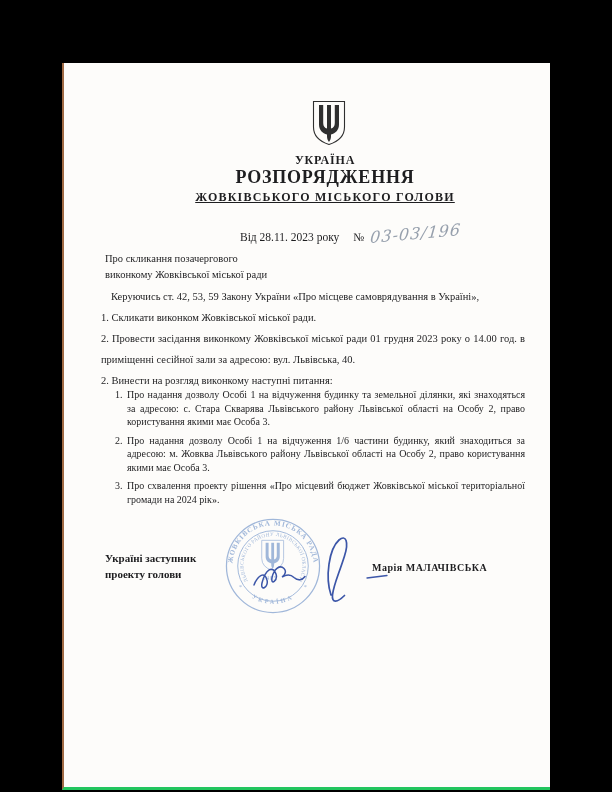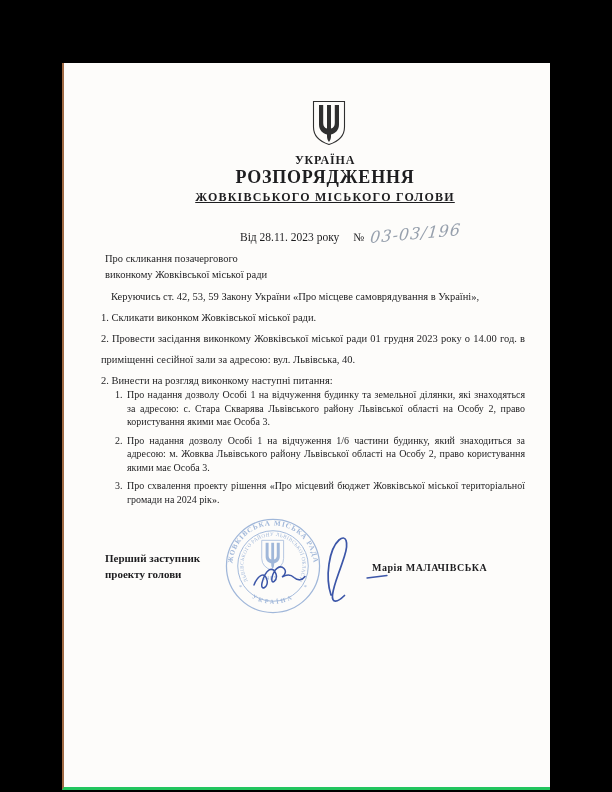--- a/index.html
+++ b/index.html
@@ -89,21 +89,21 @@
       <div>2. Винести на розгляд виконкому наступні питання:</div>
     </div>
     <ol class="agenda">
       <li>Про надання дозволу Особі 1 на відчуження будинку та земельної ділянки, які знаходяться за адресою: с. Стара Скварява Львівського району Львівської області на Особу 2, право користування якими має Особа 3.</li>
       <li>Про надання дозволу Особі 1 на відчуження 1/6 частини будинку, який знаходиться за адресою: м. Жовква Львівського району Львівської області на Особу 2, право користування якими має Особа 3.</li>
       <li>Про схвалення проекту рішення «Про місцевий бюджет Жовківської міської територіальної громади на 2024 рік».</li>
     </ol>
   </div>
 
   <div class="sign-pos">
-    <div>Перший заступник</div>
+    <div>Україні заступник</div>
     <div>проекту голови</div>
   </div>
 
   <svg class="stamp" viewBox="0 0 100 100">
     <circle cx="50" cy="50" r="47.5" fill="none" stroke="#9cb4d8" stroke-width="1.3"></circle>
     <circle cx="50" cy="50" r="36" fill="none" stroke="#9cb4d8" stroke-width="1"></circle>
     <defs>
       <path id="arcOuterTop" d="M8.5,50 A41.5,41.5 0 0,1 91.5,50"></path>
       <path id="arcInnerTop" d="M26.5,68 A30,30 0 1,1 73.5,68"></path>
       <path id="arcBottom" d="M11,59 A40.5,40.5 0 0,0 89,59"></path>

